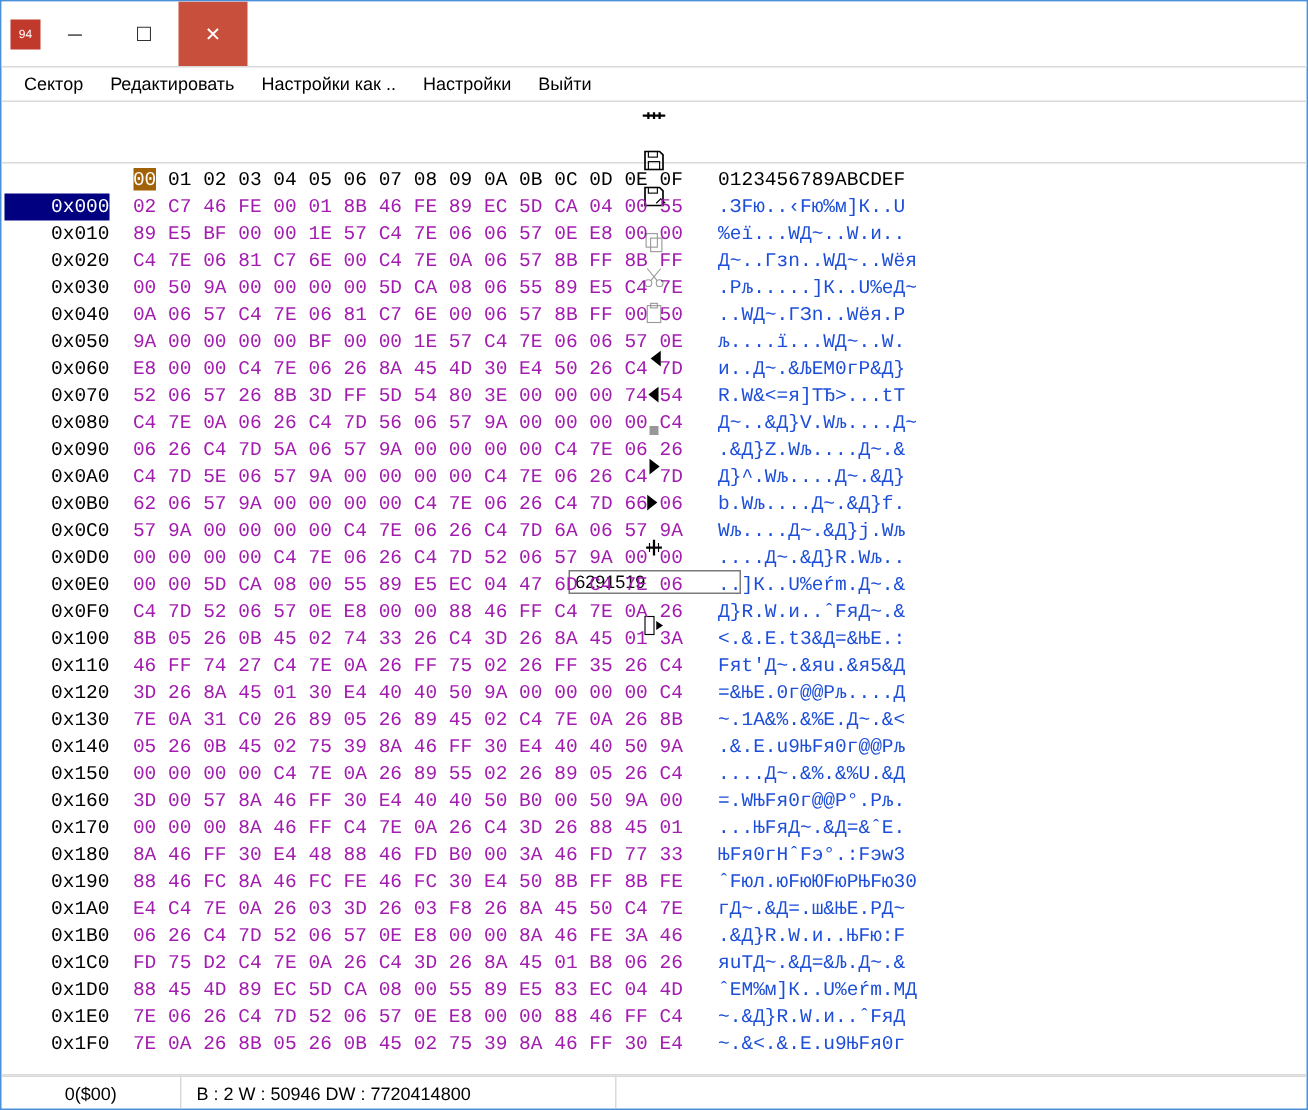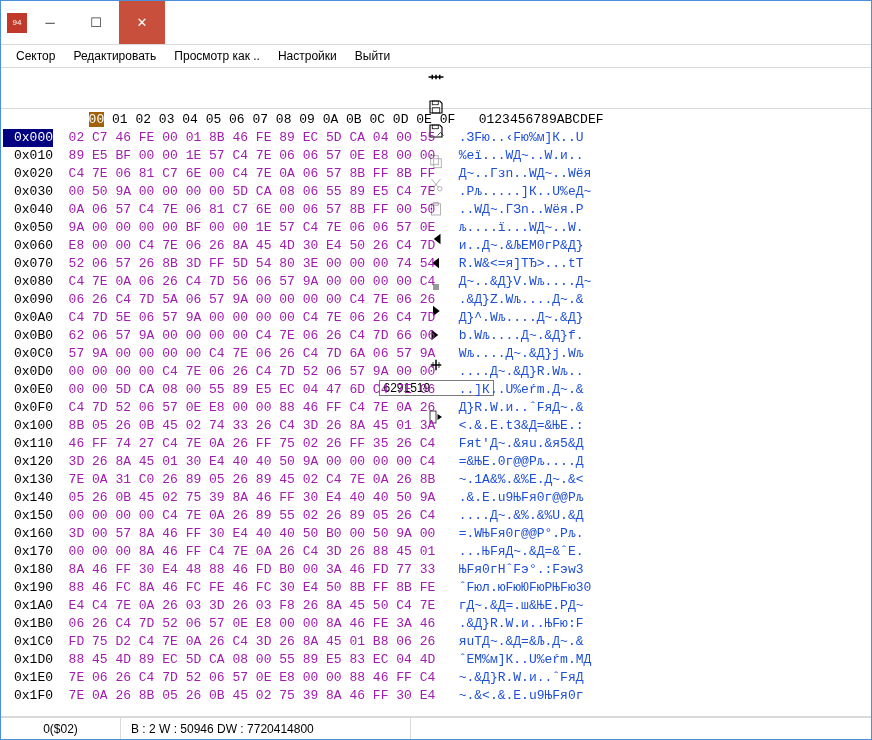--- a/index.html
+++ b/index.html
@@ -12,21 +12,21 @@
 .winbtn.close { background:#c94f3d; color:#fff; }
 .menubar { height:22px; display:flex; align-items:center; padding:0 8px; gap:4px; }
 .menuitem { padding:2px 7px; font-size:12px; cursor:pointer; color:#000; }
 .toolbar { height:42px; border-top:1px solid #d9d9d9; border-bottom:1px solid #d9d9d9; display:flex; align-items:center; padding:0 8px; gap:6px;flex-direction:column; }
 .tbtn { width:28px; height:28px; display:flex; align-items:center; justify-content:center; cursor:pointer; font-size:14px; color:#222; border-radius:2px; }
 .tsep { width:8px; }
 .tinput { height:21px; width:115px; border:1px solid #7a7a7a; padding:0 4px; font-size:12px; }
 .hexview { flex:1; overflow:auto; font-family:"Courier New",monospace; font-size:13px; padding:2px 2px; white-space:pre; line-height:18px; border-bottom:1px solid #d9d9d9; }
 .hdr { color:#000; }
 .hdr .off { display:inline-block; width:70px; text-align:right; }
-.row .off { display:inline-block; width:50px; text-align:right; color:#000; }
+.row .off { display:inline-block; width:70px; text-align:right; color:#000; }
 .row .off.sel { background:#000080; color:#fff; }
 .row .hex { color:#a21caf; }
 .row .asc { color:#1d4ed8; }
 .hdr .colsel { background:#a16207; color:#fff; }
 .statusbar { height:22px; display:flex; align-items:center; font-size:12px; border-top:1px solid #d9d9d9; }
 .sbcell { padding:0 10px; border-right:1px solid #d9d9d9; height:100%; display:flex; align-items:center; }
 .sbled { width:8px; height:14px; background:#3bbf3b; margin-right:6px; }
 svg { width:18px; height:18px; }
 </style>
 </head>
@@ -37,21 +37,21 @@
   <div class="winbtns">
     <div class="winbtn">─</div>
     <div class="winbtn">☐</div>
     <div class="winbtn close">✕</div>
   </div>
 </div>
 
 <div class="menubar">
   <span class="menuitem">Сектор</span>
   <span class="menuitem">Редактировать</span>
-  <span class="menuitem">Просмотр как ..</span>
+  <span class="menuitem">Настройки как ..</span>
   <span class="menuitem">Настройки</span>
   <span class="menuitem">Выйти</span>
 </div>
 
 <div class="toolbar">
   <div class="tbtn">
       <svg viewBox="0 0 24 24">
         <line x1="2" y1="12" x2="22" y2="12" stroke="#000" stroke-width="2"></line>
         <line x1="7" y1="9" x2="7" y2="15" stroke="#000" stroke-width="2"></line>
         <line x1="12" y1="9" x2="12" y2="15" stroke="#000" stroke-width="2"></line>
@@ -134,15 +134,15 @@
       <svg viewBox="0 0 24 24">
         <rect x="4" y="4" width="8" height="16" fill="none" stroke="#000"></rect>
         <path d="M14 8l6 4-6 4z" fill="#000"></path>
       </svg>
     </div>
 </div>
 
 <div class="hexview" id="hexview"><div class="hdr"><span class="off"></span>  <span class="colsel">00</span> 01 02 03 04 05 06 07 08 09 0A 0B 0C 0D 0E 0F   0123456789ABCDEF</div><div class="row"><span class="off sel">0x000</span>  <span class="hex">02 C7 46 FE 00 01 8B 46 FE 89 EC 5D CA 04 00 55</span>   <span class="asc">.ЗFю..‹Fю%м]К..U</span></div><div class="row"><span class="off">0x010</span>  <span class="hex">89 E5 BF 00 00 1E 57 C4 7E 06 06 57 0E E8 00 00</span>   <span class="asc">%еї...WД~..W.и..</span></div><div class="row"><span class="off">0x020</span>  <span class="hex">C4 7E 06 81 C7 6E 00 C4 7E 0A 06 57 8B FF 8B FF</span>   <span class="asc">Д~..Гзn..WД~..Wёя</span></div><div class="row"><span class="off">0x030</span>  <span class="hex">00 50 9A 00 00 00 00 5D CA 08 06 55 89 E5 C4 7E</span>   <span class="asc">.Рљ.....]К..U%еД~</span></div><div class="row"><span class="off">0x040</span>  <span class="hex">0A 06 57 C4 7E 06 81 C7 6E 00 06 57 8B FF 00 50</span>   <span class="asc">..WД~.ГЗn..Wёя.Р</span></div><div class="row"><span class="off">0x050</span>  <span class="hex">9A 00 00 00 00 BF 00 00 1E 57 C4 7E 06 06 57 0E</span>   <span class="asc">љ....ї...WД~..W.</span></div><div class="row"><span class="off">0x060</span>  <span class="hex">E8 00 00 C4 7E 06 26 8A 45 4D 30 E4 50 26 C4 7D</span>   <span class="asc">и..Д~.&amp;ЉEM0гP&amp;Д}</span></div><div class="row"><span class="off">0x070</span>  <span class="hex">52 06 57 26 8B 3D FF 5D 54 80 3E 00 00 00 74 54</span>   <span class="asc">R.W&amp;&lt;=я]ТЂ&gt;...tT</span></div><div class="row"><span class="off">0x080</span>  <span class="hex">C4 7E 0A 06 26 C4 7D 56 06 57 9A 00 00 00 00 C4</span>   <span class="asc">Д~..&amp;Д}V.Wљ....Д~</span></div><div class="row"><span class="off">0x090</span>  <span class="hex">06 26 C4 7D 5A 06 57 9A 00 00 00 00 C4 7E 06 26</span>   <span class="asc">.&amp;Д}Z.Wљ....Д~.&amp;</span></div><div class="row"><span class="off">0x0A0</span>  <span class="hex">C4 7D 5E 06 57 9A 00 00 00 00 C4 7E 06 26 C4 7D</span>   <span class="asc">Д}^.Wљ....Д~.&amp;Д}</span></div><div class="row"><span class="off">0x0B0</span>  <span class="hex">62 06 57 9A 00 00 00 00 C4 7E 06 26 C4 7D 66 06</span>   <span class="asc">b.Wљ....Д~.&amp;Д}f.</span></div><div class="row"><span class="off">0x0C0</span>  <span class="hex">57 9A 00 00 00 00 C4 7E 06 26 C4 7D 6A 06 57 9A</span>   <span class="asc">Wљ....Д~.&amp;Д}j.Wљ</span></div><div class="row"><span class="off">0x0D0</span>  <span class="hex">00 00 00 00 C4 7E 06 26 C4 7D 52 06 57 9A 00 00</span>   <span class="asc">....Д~.&amp;Д}R.Wљ..</span></div><div class="row"><span class="off">0x0E0</span>  <span class="hex">00 00 5D CA 08 00 55 89 E5 EC 04 47 6D C4 7E 06</span>   <span class="asc">..]К..U%еŕm.Д~.&amp;</span></div><div class="row"><span class="off">0x0F0</span>  <span class="hex">C4 7D 52 06 57 0E E8 00 00 88 46 FF C4 7E 0A 26</span>   <span class="asc">Д}R.W.и..ˆFяД~.&amp;</span></div><div class="row"><span class="off">0x100</span>  <span class="hex">8B 05 26 0B 45 02 74 33 26 C4 3D 26 8A 45 01 3A</span>   <span class="asc">&lt;.&amp;.E.t3&amp;Д=&amp;ЊE.:</span></div><div class="row"><span class="off">0x110</span>  <span class="hex">46 FF 74 27 C4 7E 0A 26 FF 75 02 26 FF 35 26 C4</span>   <span class="asc">Fяt'Д~.&amp;яu.&amp;я5&amp;Д</span></div><div class="row"><span class="off">0x120</span>  <span class="hex">3D 26 8A 45 01 30 E4 40 40 50 9A 00 00 00 00 C4</span>   <span class="asc">=&amp;ЊE.0г@@Pљ....Д</span></div><div class="row"><span class="off">0x130</span>  <span class="hex">7E 0A 31 C0 26 89 05 26 89 45 02 C4 7E 0A 26 8B</span>   <span class="asc">~.1А&amp;%.&amp;%E.Д~.&amp;&lt;</span></div><div class="row"><span class="off">0x140</span>  <span class="hex">05 26 0B 45 02 75 39 8A 46 FF 30 E4 40 40 50 9A</span>   <span class="asc">.&amp;.E.u9ЊFя0г@@Pљ</span></div><div class="row"><span class="off">0x150</span>  <span class="hex">00 00 00 00 C4 7E 0A 26 89 55 02 26 89 05 26 C4</span>   <span class="asc">....Д~.&amp;%.&amp;%U.&amp;Д</span></div><div class="row"><span class="off">0x160</span>  <span class="hex">3D 00 57 8A 46 FF 30 E4 40 40 50 B0 00 50 9A 00</span>   <span class="asc">=.WЊFя0г@@P°.Pљ.</span></div><div class="row"><span class="off">0x170</span>  <span class="hex">00 00 00 8A 46 FF C4 7E 0A 26 C4 3D 26 88 45 01</span>   <span class="asc">...ЊFяД~.&amp;Д=&amp;ˆE.</span></div><div class="row"><span class="off">0x180</span>  <span class="hex">8A 46 FF 30 E4 48 88 46 FD B0 00 3A 46 FD 77 33</span>   <span class="asc">ЊFя0гHˆFэ°.:Fэw3</span></div><div class="row"><span class="off">0x190</span>  <span class="hex">88 46 FC 8A 46 FC FE 46 FC 30 E4 50 8B FF 8B FE</span>   <span class="asc">ˆFюл.юFюЮFюРЊFю30</span></div><div class="row"><span class="off">0x1A0</span>  <span class="hex">E4 C4 7E 0A 26 03 3D 26 03 F8 26 8A 45 50 C4 7E</span>   <span class="asc">гД~.&amp;Д=.ш&amp;ЊE.РД~</span></div><div class="row"><span class="off">0x1B0</span>  <span class="hex">06 26 C4 7D 52 06 57 0E E8 00 00 8A 46 FE 3A 46</span>   <span class="asc">.&amp;Д}R.W.и..ЊFю:F</span></div><div class="row"><span class="off">0x1C0</span>  <span class="hex">FD 75 D2 C4 7E 0A 26 C4 3D 26 8A 45 01 B8 06 26</span>   <span class="asc">яuТД~.&amp;Д=&amp;Љ.Д~.&amp;</span></div><div class="row"><span class="off">0x1D0</span>  <span class="hex">88 45 4D 89 EC 5D CA 08 00 55 89 E5 83 EC 04 4D</span>   <span class="asc">ˆEM%м]К..U%еŕm.MД</span></div><div class="row"><span class="off">0x1E0</span>  <span class="hex">7E 06 26 C4 7D 52 06 57 0E E8 00 00 88 46 FF C4</span>   <span class="asc">~.&amp;Д}R.W.и..ˆFяД</span></div><div class="row"><span class="off">0x1F0</span>  <span class="hex">7E 0A 26 8B 05 26 0B 45 02 75 39 8A 46 FF 30 E4</span>   <span class="asc">~.&amp;&lt;.&amp;.E.u9ЊFя0г</span></div></div>
 
 <div class="statusbar">
-  <div class="sbcell" style="width:120px;justify-content:center">0($02)</div>
+  <div class="sbcell" style="width:120px;justify-content:center">0($00)</div>
   <div class="sbcell" style="flex:0 0 290px">B : 2 W : 50946 DW : 7720414800</div>
 </div>
 
 </body></html>

